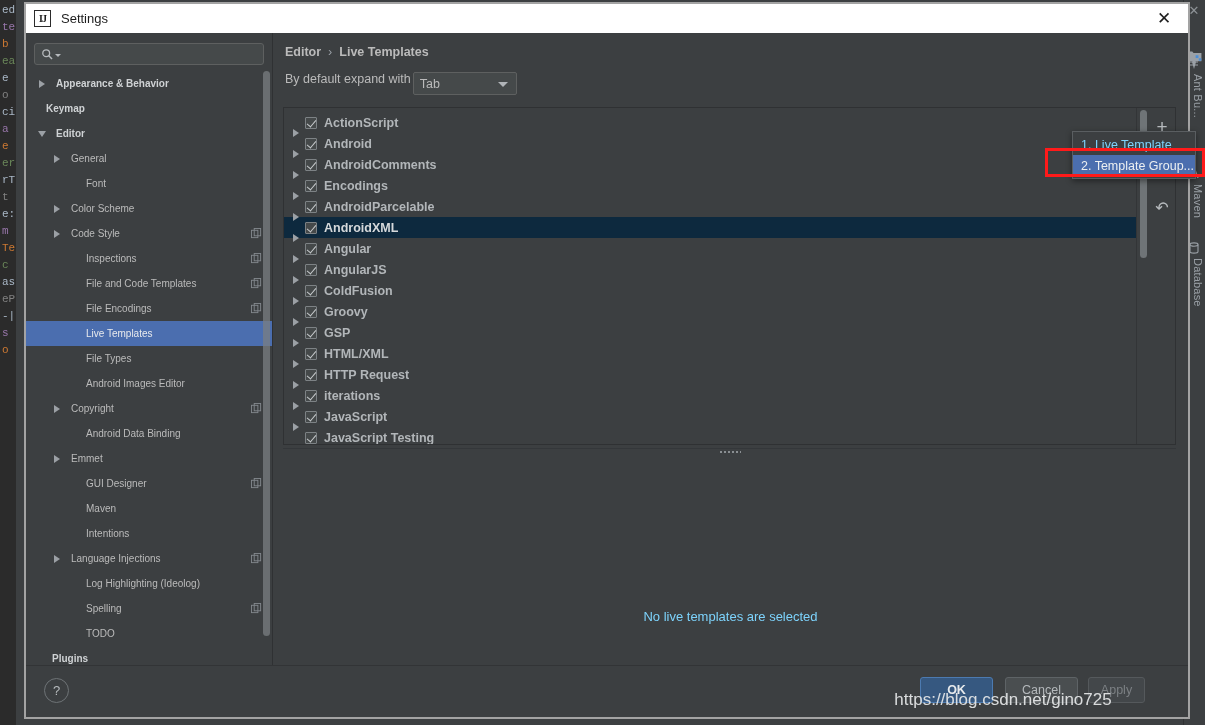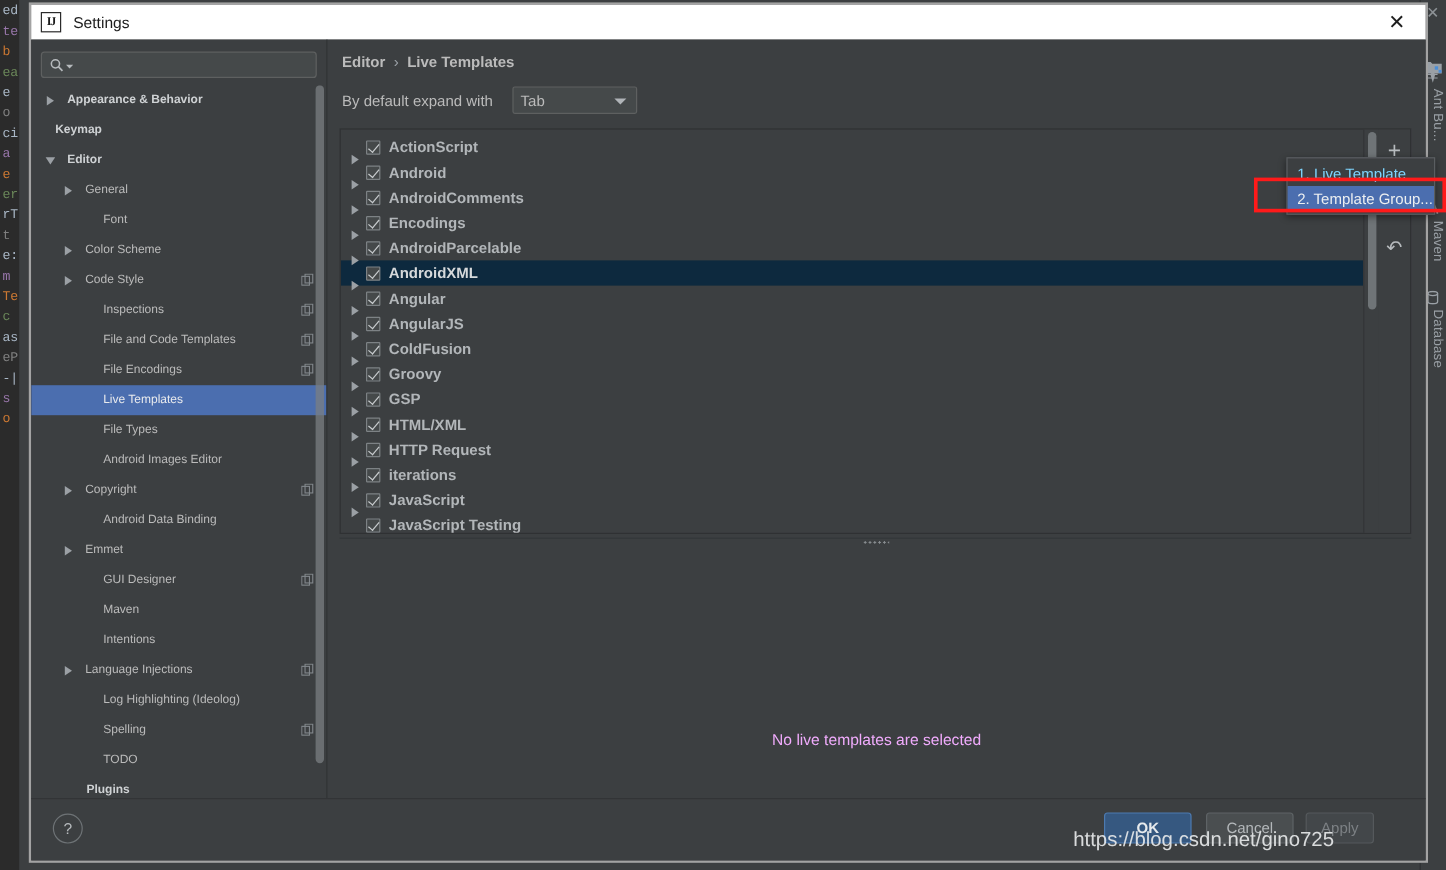--- a/index.html
+++ b/index.html
@@ -128,21 +128,21 @@
   #content-panel {
     flex:1; min-width:0; display:flex; flex-direction:column;
     background:#3c3f41; position:relative;
   }
   #breadcrumb {
     padding:12px 0 0 12px; font-size:12.5px; font-weight:bold;
     color:#bbbbbb; display:flex; align-items:center; gap:7px;
   }
   #breadcrumb .sep { font-weight:normal; color:#9aa0a6; }
   #expand-row {
-    display:flex; align-items:center; gap:16px;
+    display:flex; gap:2px;
     padding:13px 0 0 12px;
   }
   #expand-label { font-size:12.5px; color:#bbbbbb; }
   #expand-combo {
     width:104px; height:23px; background:#45494a;
     border:1px solid #5e6060; border-radius:2px;
     display:flex; align-items:center; padding:0 6px;
     font-size:12.5px; color:#bbbbbb; position:relative; cursor:pointer;
   }
   #expand-combo .caret {
@@ -214,21 +214,21 @@
   }
   #splitter .rule {
     position:absolute; left:0; right:0; top:0; height:1px; background:#34373a;
   }
 
   #detail-area {
     flex:1; min-height:0; position:relative;
     display:flex; align-items:center; justify-content:center;
   }
   #no-templates {
-    font-size:13px; color:#f0abfc;
+    font-size:13px; color:#7dd3fc;
     position:absolute; top:152px; left:50%; transform:translateX(-50%);
     white-space:nowrap;
   }
 
   
   #dialog-footer {
     height:52px; flex:0 0 52px; position:relative;
     background:#3c3f41; border-top:1px solid #323436;
   }
   #help-btn {
@@ -498,21 +498,21 @@
               <span class="tree-label" style="margin-left: 7px;">Spelling</span>
               <span class="copy-badge"><svg viewBox="0 0 12 12" width="11" height="11">
                   <rect x="0.5" y="2.5" width="7" height="8" fill="none" stroke="#9aa0a6" stroke-width="1"></rect>
                   <rect x="3.5" y="0.5" width="7" height="8" fill="none" stroke="#9aa0a6" stroke-width="1"></rect>
                 </svg></span>
             </div>
             <div class="tree-row" style="padding-left: 40px;">
               <span class="tree-arrow none"></span>
               <span class="tree-label" style="margin-left: 7px;">TODO</span>
             </div>
-            <div class="tree-row" style="padding-left: 26px;">
+            <div class="tree-row" style="padding-left: 6px;">
               <span class="tree-arrow none"></span>
               <span class="tree-label bold" style="margin-left: 7px;">Plugins</span>
             </div>
           </div>
         <div id="sidebar-scrollbar" style="height: 620px;">
           <div id="sidebar-thumb" style="top: 0px; height: 565px;"></div>
         </div>
       </div>
     </div>
 

